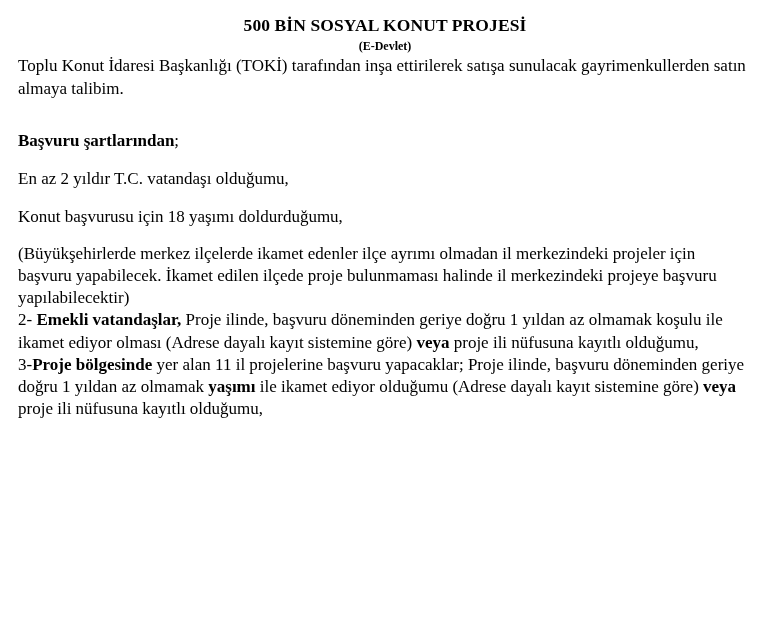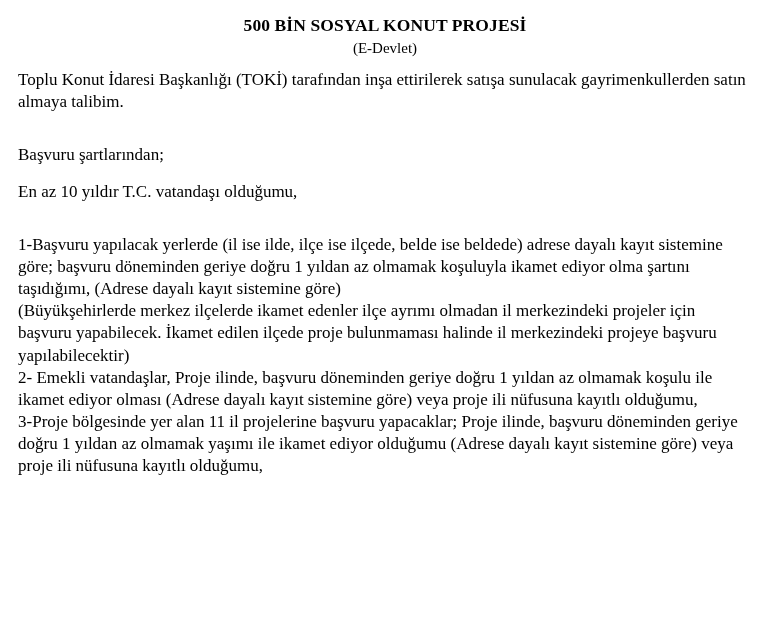--- a/index.html
+++ b/index.html
@@ -25,35 +25,34 @@
     text-align: center;
     margin-top: 4px;
   }
   .title-line {
     font-weight: bold;
     font-size: 17.5px;
     line-height: 1.32;
     letter-spacing: 0.1px;
   }
   .title-sub {
-    font-weight: normal;
-    font-size: 15px;
+    font-weight: bold;
+    font-size: 12px;
     line-height: 1.5;
   }
   .body-block {
-    margin-top: 9px;
   }
   p.para {
     font-size: 17px;
     line-height: 1.33;
     margin: 0 0 0 0;
     text-align: left;
   }
   .spacer-lg { height: 15px; }
-  .b { font-weight: normal; }
+  .b { font-weight: bold; }
   .dense {
     font-size: 17px;
     line-height: 1.3;
     margin: 0;
   }
 </style>
 </head>
 <body>
 
 <div class="page">
@@ -69,29 +68,29 @@
 
     <div class="spacer-lg"></div>
 
 
     <div class="spacer-lg"></div>
 
     <p class="para"><span class="b">Başvuru şartlarından</span><span>;</span></p>
 
     <div class="spacer-lg"></div>
 
-    <p class="para">En az 10 yıldır T.C. vatandaşı olduğumu,</p>
+    <p class="para">En az 2 yıldır T.C. vatandaşı olduğumu,</p>
+
+    <div class="spacer-lg"></div>
+
+    <p class="para">Konut başvurusu için 18 yaşımı doldurduğumu,</p>
 
     <div class="spacer-lg"></div>
 
 
-    <div class="spacer-lg"></div>
-
-
-    <p class="dense">1-Başvuru yapılacak yerlerde (il ise ilde, ilçe ise ilçede, belde ise beldede) adrese dayalı kayıt sistemine göre; başvuru döneminden geriye doğru 1 yıldan az olmamak koşuluyla ikamet ediyor olma şartını taşıdığımı, (Adrese dayalı kayıt sistemine göre)</p>
 
     <p class="dense">(Büyükşehirlerde merkez ilçelerde ikamet edenler ilçe ayrımı olmadan il merkezindeki projeler için başvuru yapabilecek. İkamet edilen ilçede proje bulunmaması halinde il merkezindeki projeye başvuru yapılabilecektir)</p>
 
     <p class="dense"><span>2-</span>&nbsp;<span class="b">Emekli vatandaşlar,</span> <span>Proje ilinde, başvuru döneminden geriye doğru 1 yıldan az olmamak koşulu ile ikamet ediyor olması (Adrese dayalı kayıt sistemine göre)</span> <span class="b">veya</span> <span>proje ili nüfusuna kayıtlı olduğumu,</span></p>
 
     <p class="dense"><span>3-</span><span class="b">Proje bölgesinde</span> <span>yer alan 11 il projelerine başvuru yapacaklar; Proje ilinde, başvuru döneminden geriye doğru 1 yıldan az olmamak</span> <span class="b">yaşımı</span> <span>ile ikamet ediyor olduğumu (Adrese dayalı kayıt sistemine göre)</span> <span class="b">veya</span> <span>proje ili nüfusuna kayıtlı olduğumu,</span></p>
 
 
   </div>
 </div>

